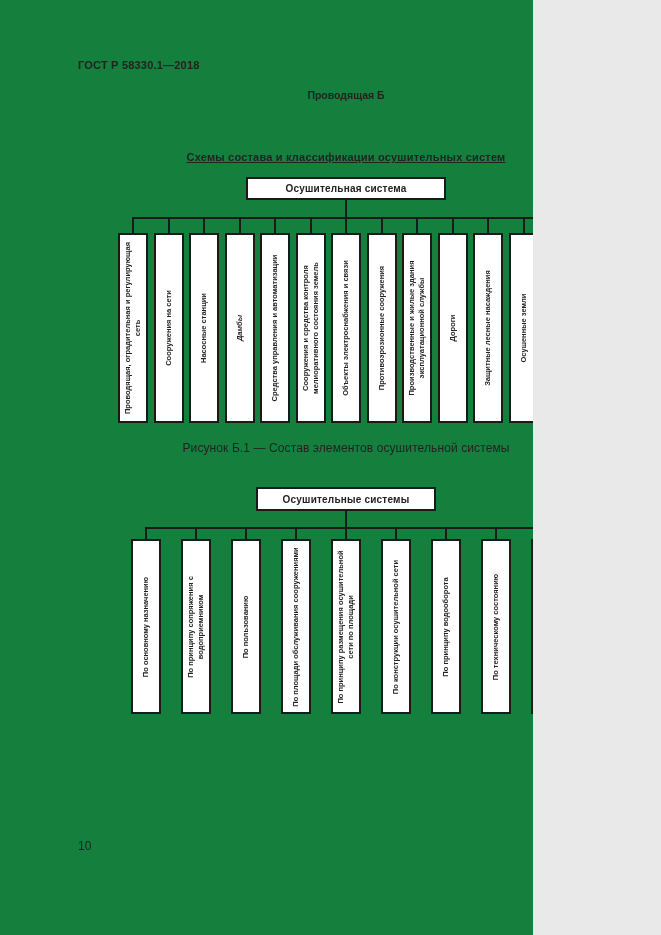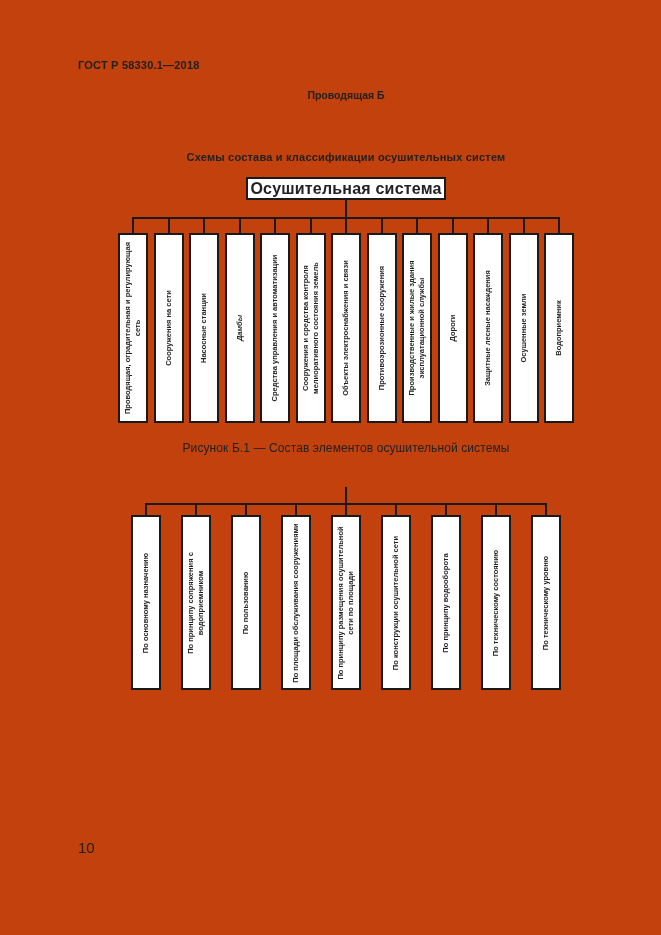--- a/index.html
+++ b/index.html
@@ -1,32 +1,32 @@
 <!DOCTYPE html>
 <html lang="ru"><head>
 <meta charset="utf-8">
 <style>
   html,body{margin:0;padding:0;background:#e9e9e9;}
   .page{
-    position:relative;width:661px;height:935px;background:#c2410c;
+    position:relative;width:533px;height:935px;background:#15803d;
     font-family:"Liberation Sans",sans-serif;color:#222;overflow:hidden;
   }
   .doc-header{position:absolute;left:78px;top:59px;font-size:11px;font-weight:bold;letter-spacing:.2px;}
   .centered{position:absolute;left:31px;width:630px;text-align:center;}
   .appendix{top:88px;font-size:10.5px;font-weight:bold;line-height:1.45;}
-  .section-title{top:151px;font-size:11px;font-weight:bold;letter-spacing:.2px;}
+  .section-title{top:151px;font-size:11px;font-weight:bold;letter-spacing:.2px;text-decoration:underline;}
 
   .diagram{position:absolute;left:31px;width:630px;}
   .diagram-1{top:177px;}
   .diagram-2{top:487px;}
 
   .root-box{
     margin:0 auto;border:2px solid #1a1a1a;box-sizing:border-box;background:#fff;
     display:flex;align-items:center;justify-content:center;
-    font-weight:bold;font-size:16px;letter-spacing:.2px;
+    font-weight:bold;font-size:10px;letter-spacing:.2px;
   }
   .diagram-1 .root-box{width:200px;height:23px;}
   .diagram-2 .root-box{width:180px;height:24px;}
 
   .stem{width:2px;margin:0 auto;background:#1a1a1a;}
   .diagram-1 .stem{height:17px;}
   .diagram-2 .stem{height:16px;}
 
   .row{position:relative;margin:0 auto;display:flex;justify-content:space-between;}
   .row-1{width:456px;}
@@ -50,21 +50,21 @@
   }
   .row-1 .vlabel{width:180px;height:26px;}
   .row-2 .vlabel{width:163px;height:26px;}
   
   .row-1 > .child:nth-child(5) .vlabel{font-style:italic;}
 
   .caption{font-size:12px;letter-spacing:.1px;}
   .caption-1{top:441px;}
   .caption-2{top:728px;}
 
-  .page-number{position:absolute;left:78px;top:839px;font-size:15px;}
+  .page-number{position:absolute;left:78px;top:839px;font-size:12px;}
 </style>
 </head>
 <body>
 
 <div class="page">
 
   <div class="doc-header">ГОСТ Р 58330.1—2018</div>
 
   <div class="centered appendix">
     <div>Проводящая Б</div>
@@ -155,20 +155,21 @@
         <div class="vbox">
           <div class="vlabel">Водоприемник</div>
         </div>
       </div>
       </div>
   </div>
 
   <div class="centered caption caption-1">Рисунок Б.1 — Состав элементов осушительной системы</div>
 
   <div class="diagram diagram-2">
+    <div class="root-box">Осушительные системы</div>
     <div class="stem"></div>
     <div class="row row-2">
       <div class="bus"></div>
 
     <div class="child">
         <div class="stub"></div>
         <div class="vbox">
           <div class="vlabel">По основному назначению</div>
         </div>
       </div>

